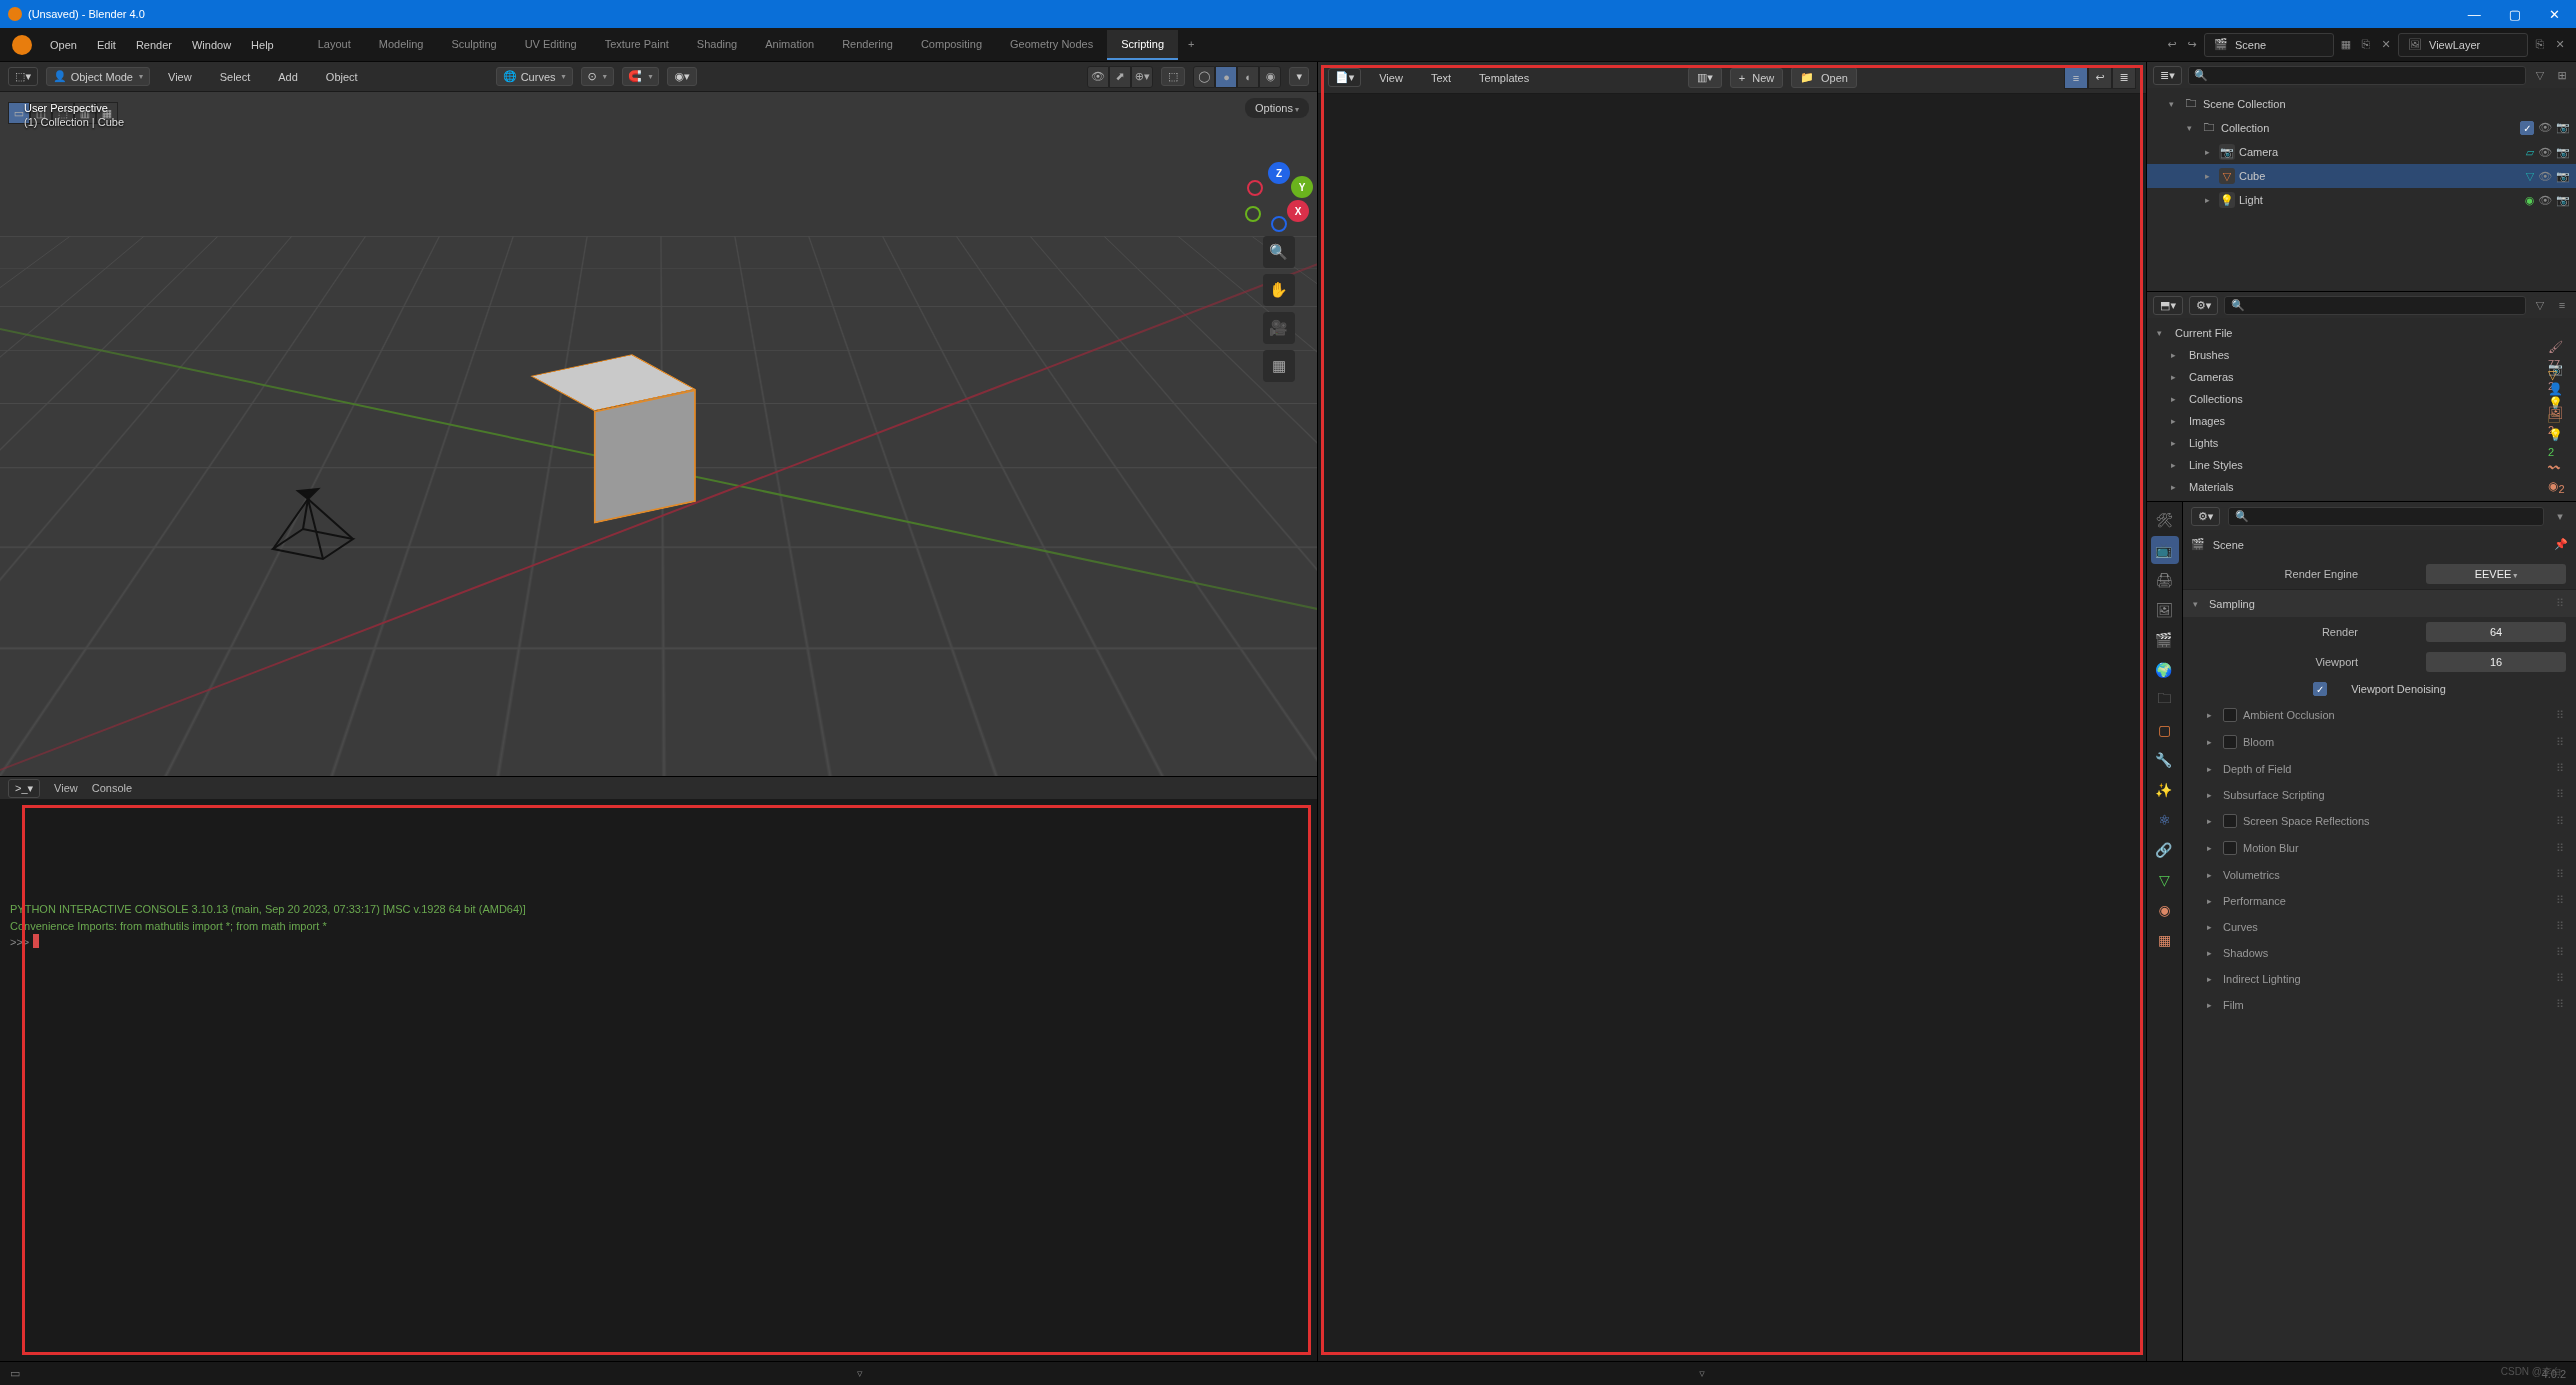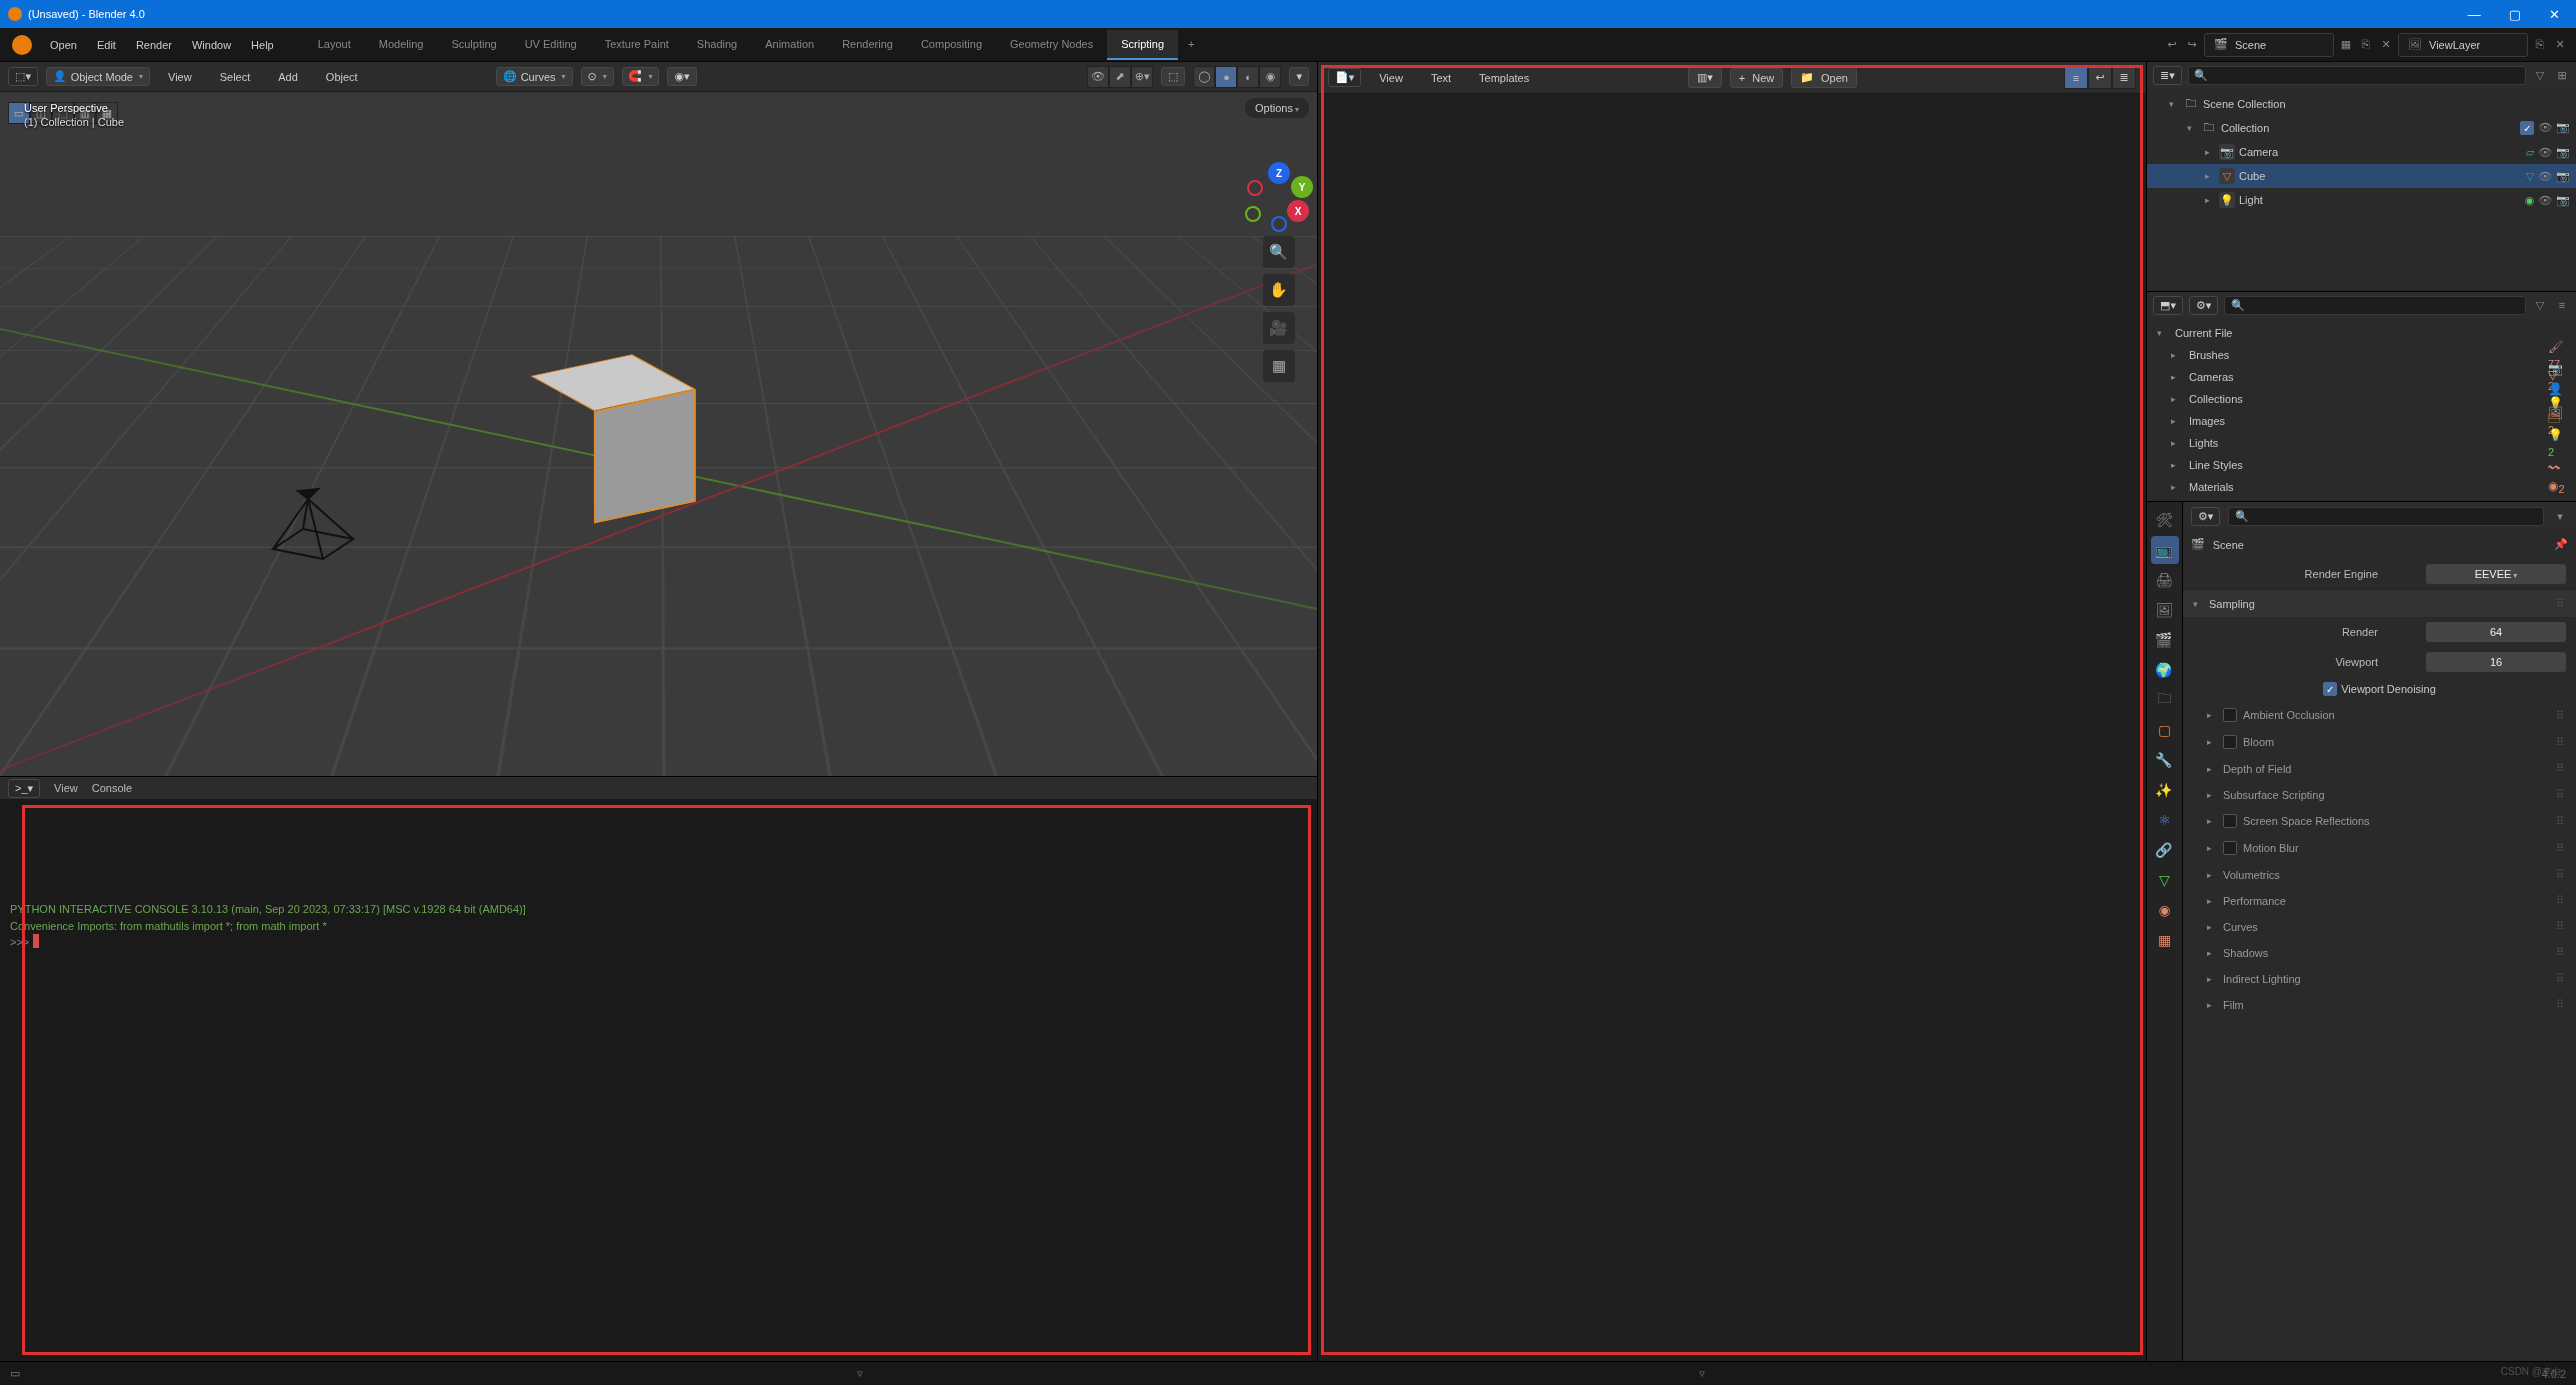--- a/index.html
+++ b/index.html
@@ -94,21 +94,21 @@
 .db-row .lbl{ flex:1;}
 .db-icon{ width:18px; font-size:12px; color:#b88;}
 .properties{ flex:1; display:flex; overflow:hidden;}
 .prop-tabs{ width:36px; background:#232323; display:flex; flex-direction:column; padding:4px 0; gap:2px; border-right:1px solid #000;}
 .ptab{ width:28px; height:28px; margin:0 auto; border-radius:4px; display:flex; align-items:center; justify-content:center; color:#888; font-size:14px; cursor:pointer;}
 .ptab.active{ background:#3d5a8a; color:#fff;}
 .ptab.render{ color:#c85a5a;}
 .prop-body{ flex:1; overflow:auto; padding:0;}
 .prop-header{ height:28px; background:#2c2c2c; display:flex; align-items:center; padding:0 8px; gap:8px;}
 .prop-crumb{ display:flex; align-items:center; gap:8px; padding:8px; background:#2a2a2a;}
-.panel-row{ display:flex; align-items:center; padding:5px 10px; gap:4px;}
+.panel-row{ display:flex; align-items:center; padding:5px 10px; gap:24px;}
 .panel-row .plabel{ flex:1; text-align:right; color:#bbb;}
 .panel-row .pvalue{ width:140px; background:#444; border-radius:3px; padding:4px 8px; text-align:center; color:#eee;margin-left:44px;}
 .panel-head{ padding:7px 10px; background:#333; display:flex; align-items:center; gap:6px; border-top:1px solid #222;}
 .panel-head .tri{ font-size:9px;}
 .panel-sub{ padding:6px 10px 6px 24px; display:flex; align-items:center; gap:6px; color:#999; border-top:1px solid #2a2a2a;}
 .drag-dots{ margin-left:auto; color:#555; letter-spacing:2px;}
 .checkbox{ width:14px; height:14px; border:1px solid #555; border-radius:2px; display:inline-flex; align-items:center; justify-content:center; background:#1d1d1d;}
 .checkbox.checked{ background:#4a6a9a; border-color:#4a6a9a;}
 .checkbox.checked::after{content:"✓"; color:#fff; font-size:10px;}
 .pin{ color:#666; margin-left:auto;}

